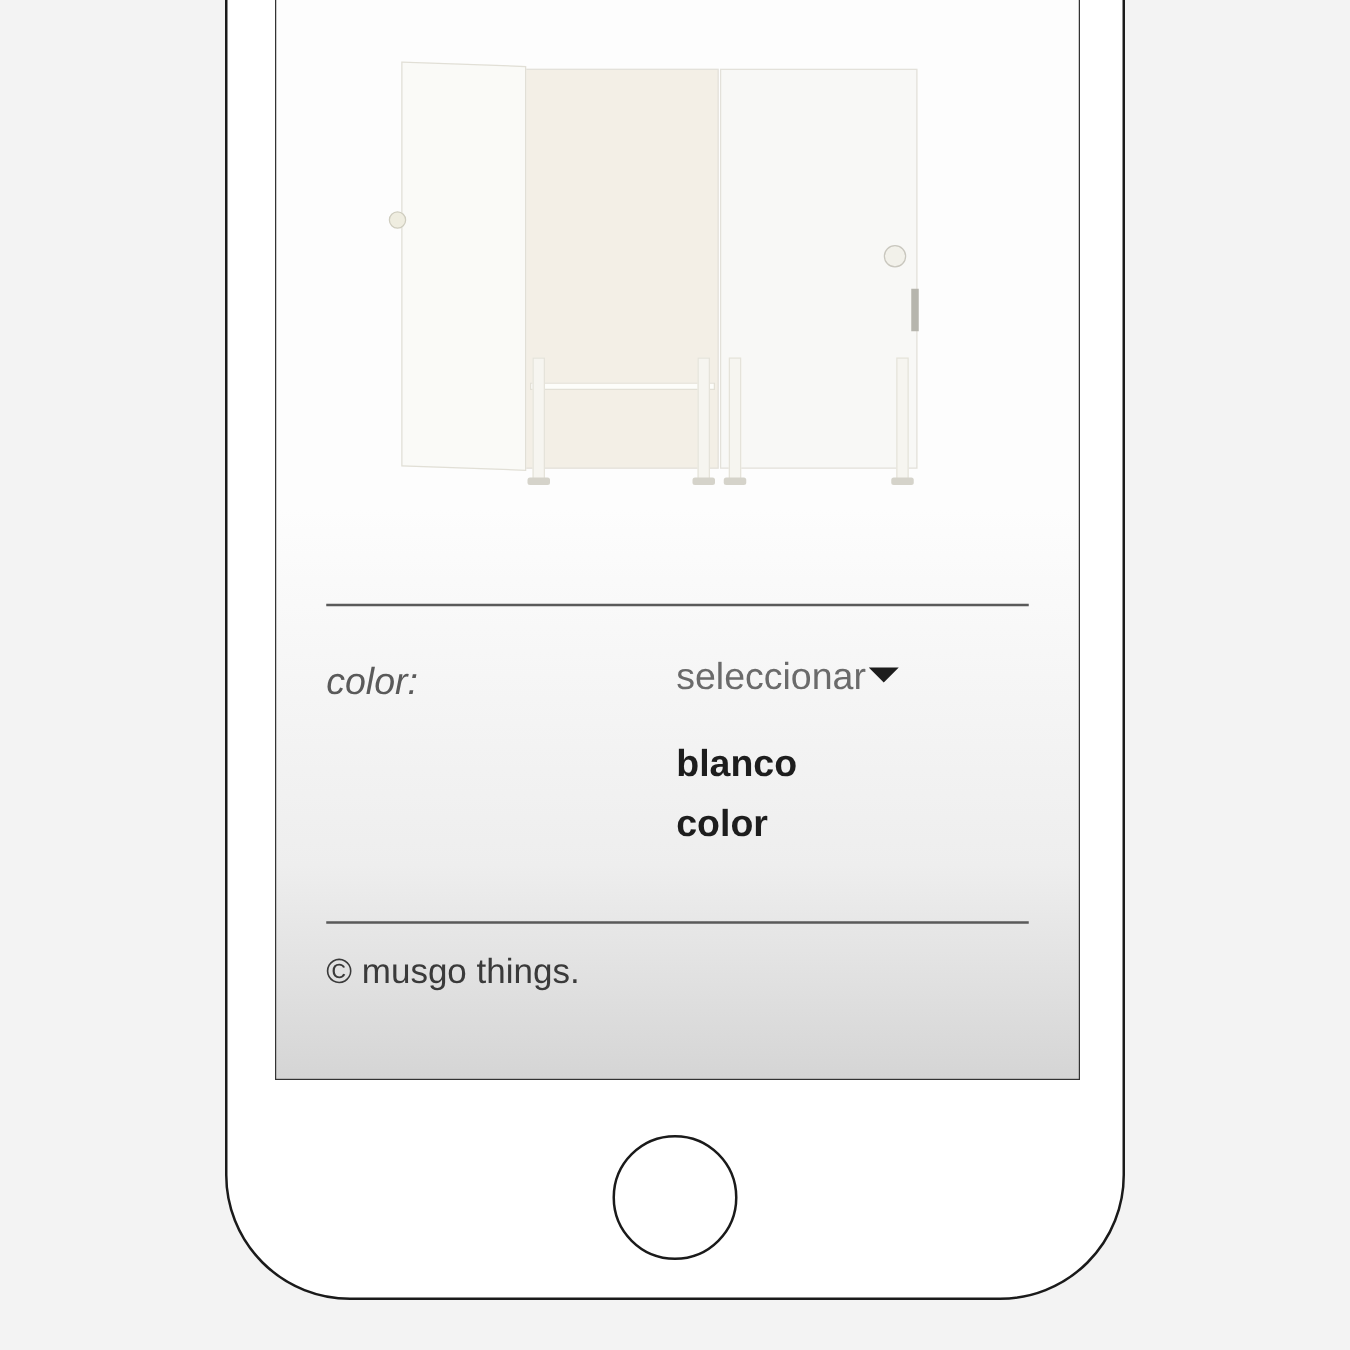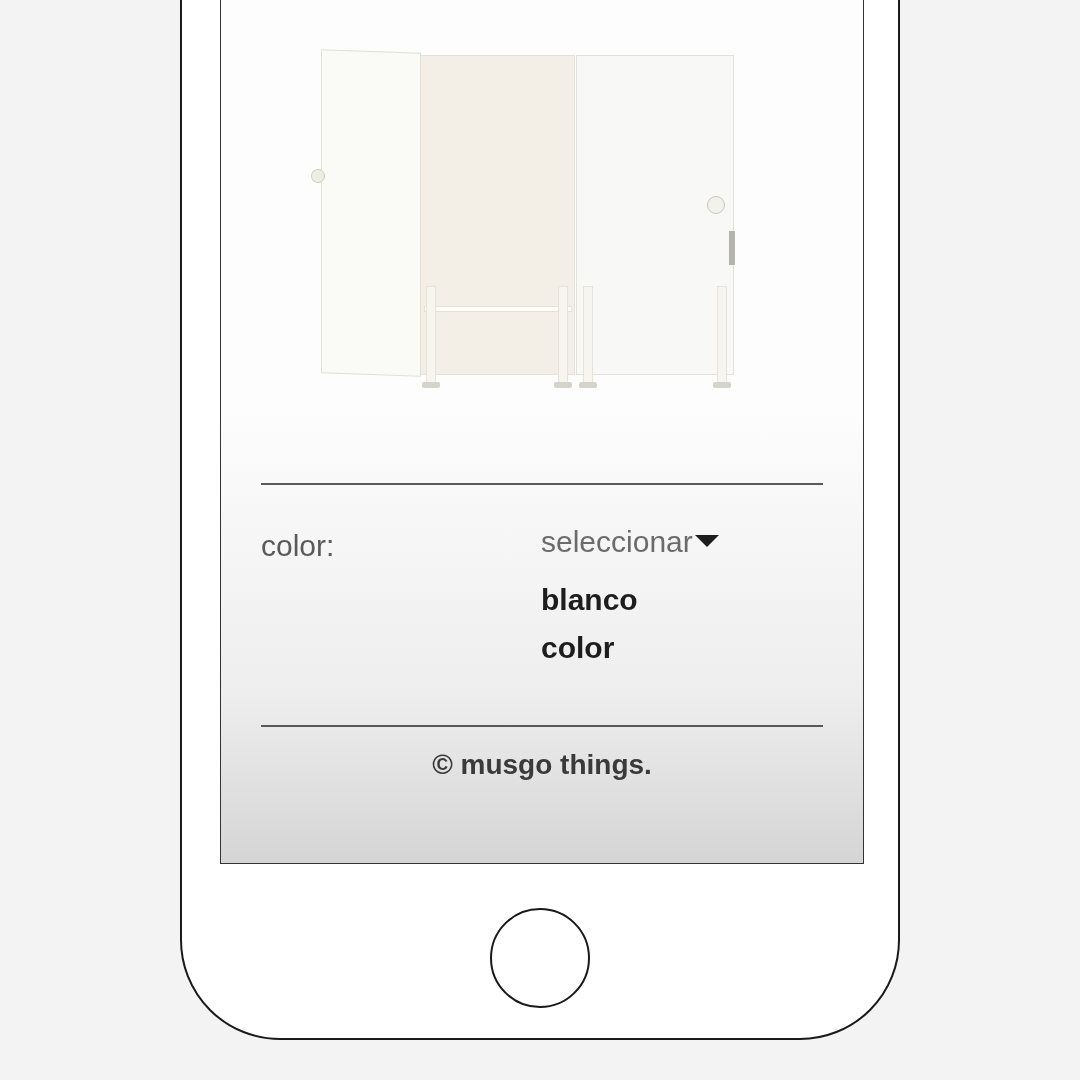--- a/index.html
+++ b/index.html
@@ -85,53 +85,53 @@
     display: flex;
     flex-direction: row;
     align-items: flex-start;
     gap: 0;
     color: #5a5a5a;
     font-size: 30px;
   }
   .color-label {
     flex: 0 0 280px;
     padding-top: 4px;
+    font-style: italic;
   }
   .select-col {
     flex: 1 1 auto;
     display: flex;
     flex-direction: column;
     gap: 18px;
   }
   .select-head {
     display: flex;
     align-items: center;
     color: #6b6b6b;
     cursor: pointer;
   }
   .chevron { display:inline-block; }
   .options {
     display: flex;
     flex-direction: column;
     gap: 14px;
-    margin-top: 6px;
+    margin-top: 18px;
   }
   .option {
     font-weight: 700;
     color: #1d1d1d;
     font-size: 30px;
     cursor: pointer;
   }
 
   .footer {
-    text-align: center;
+    text-align: left;
     color: #3a3a3a;
     font-size: 28px;
     padding-bottom: 30px;
-    font-weight: bold;
   }
 </style>
 </head>
 <body>
 
 <div class="phone">
   <div class="screen">
 
     <div class="product-image">
       <div class="cab cabR">

